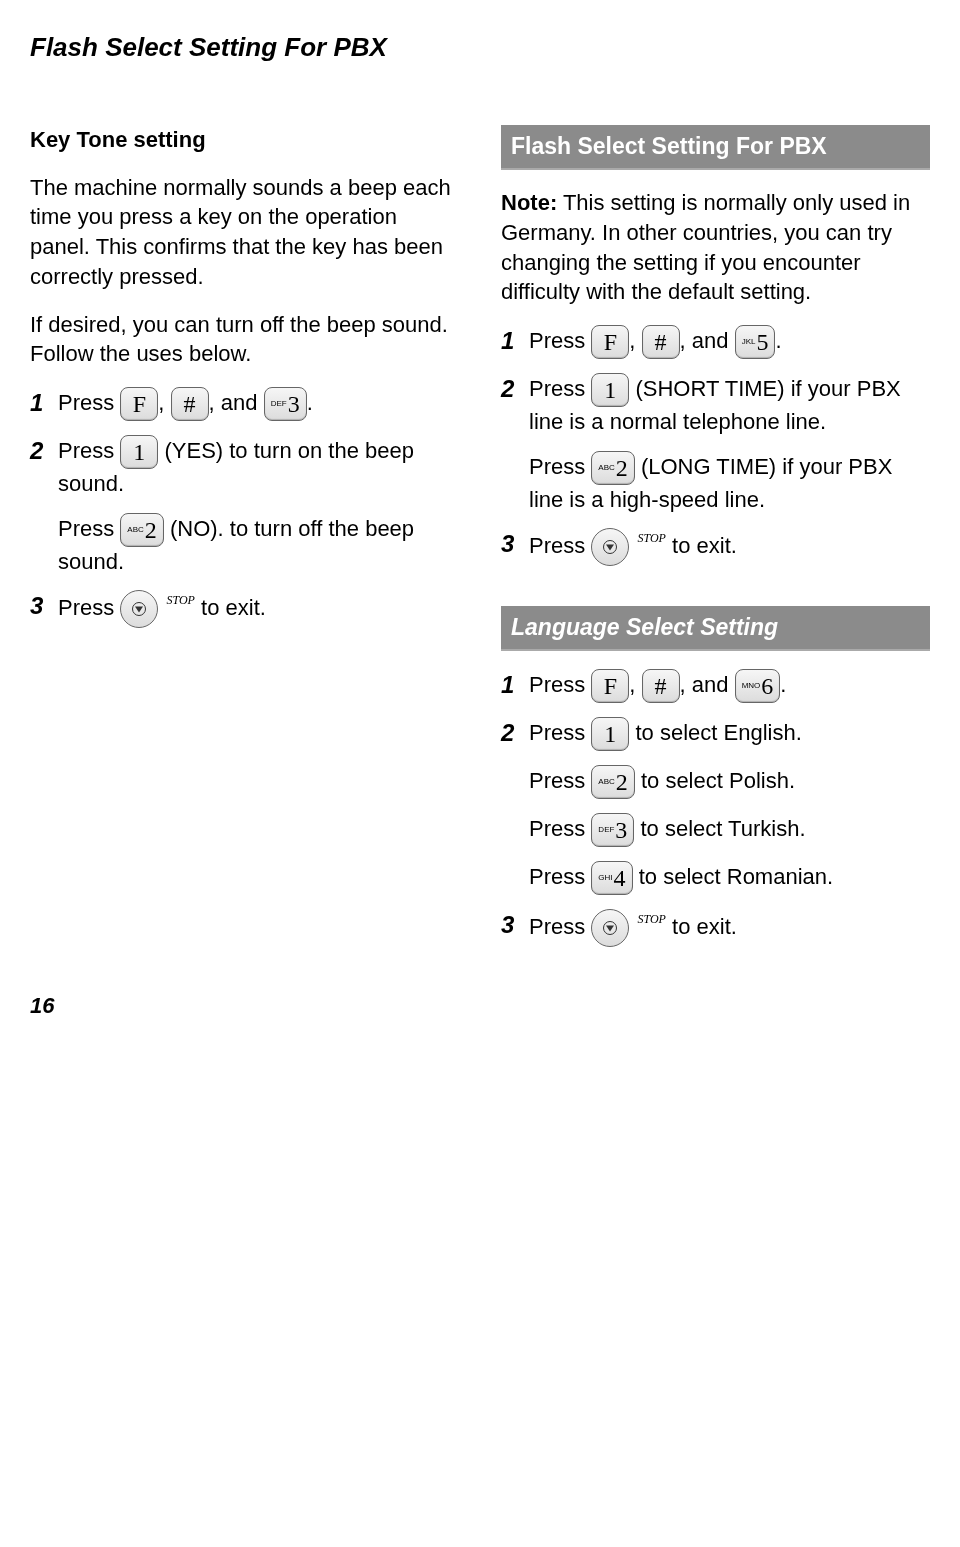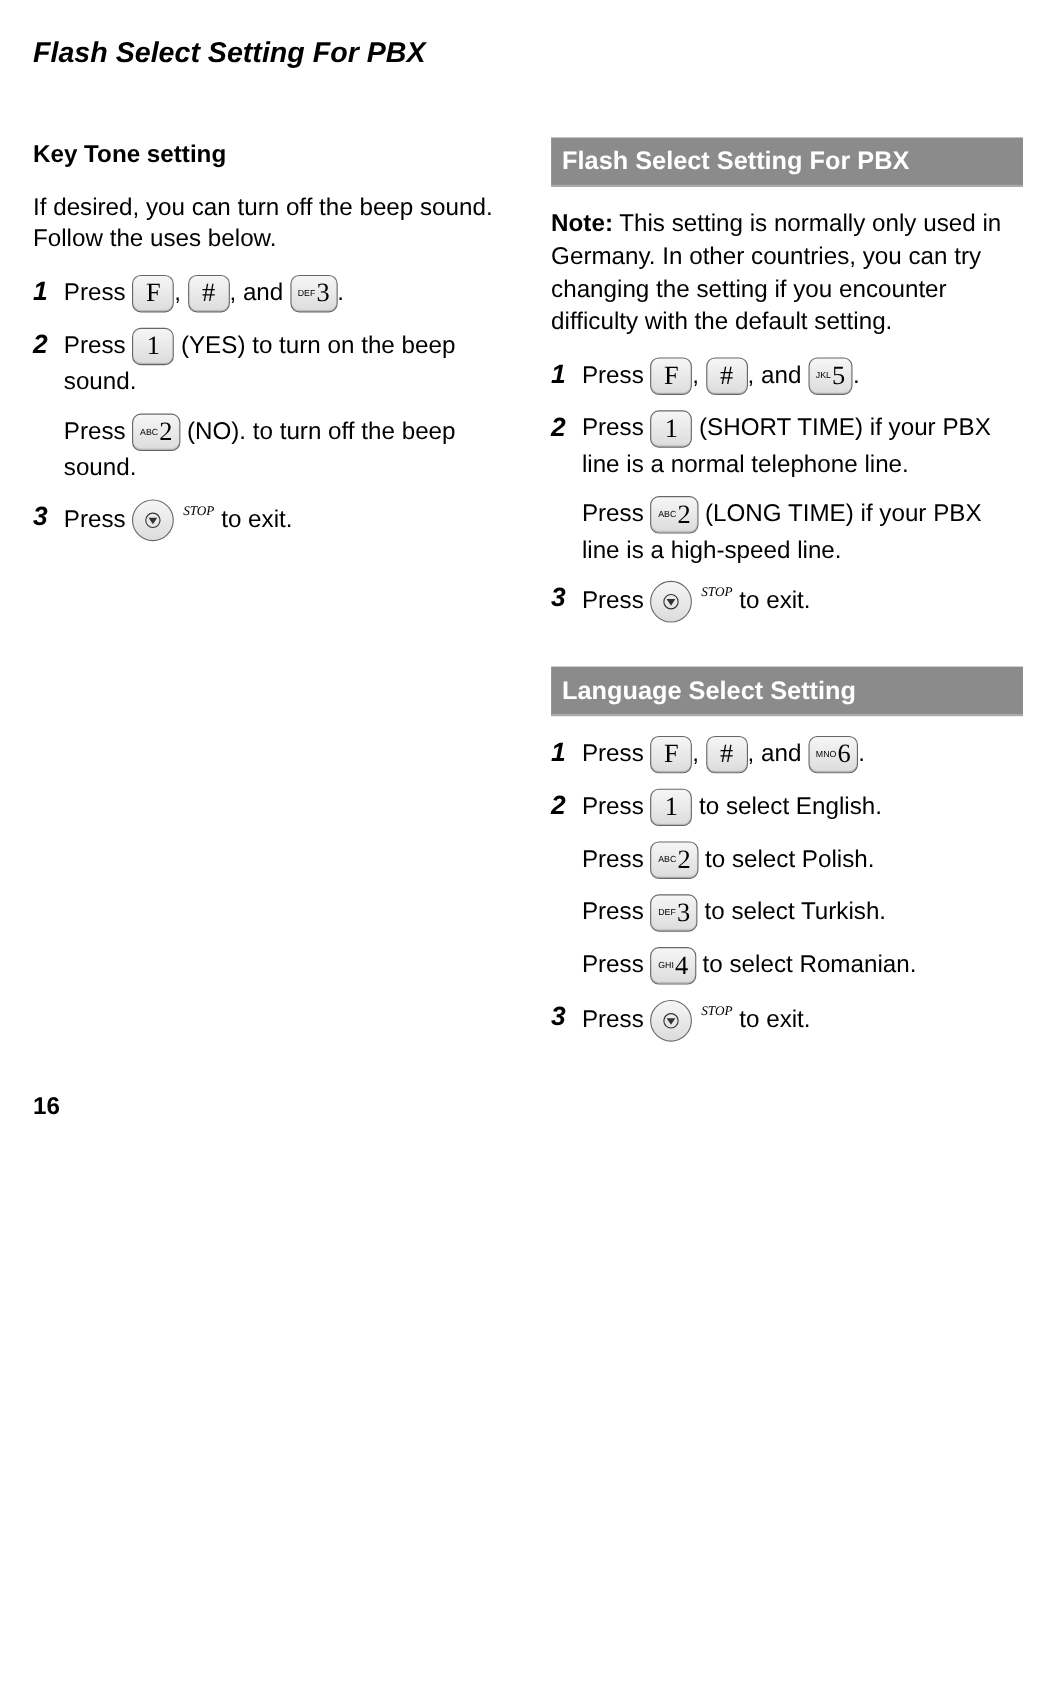--- a/index.html
+++ b/index.html
@@ -113,31 +113,33 @@
   }
   .stop-label {
     font-family: 'Times New Roman', serif;
     font-style: italic;
     font-size: 12px;
   }
   .bold { font-weight: bold; }
   .page-number {
     font-weight: bold;
     margin-top: 30px;
-  }
-  .spacer-top { margin-top: 40px; }
+    font-style: italic;
+  }
+  .spacer-top { margin-top: 40px; font-style: italic; }
 </style>
 </head>
 <body>
 
 <div class="page-title">Flash Select Setting For PBX</div>
 
 <div class="columns">
   <div class="col">
     <div class="section-heading">Key Tone setting</div>
+    <p>The machine normally sounds a beep each time you press a key on the operation panel. This confirms that the key has been correctly pressed.</p>
     <p>If desired, you can turn off the beep sound. Follow the uses below.</p>
 
     <div class="step">
       <div class="step-num">1</div>
       <div class="step-body">
         <span>Press </span>
         <span class="key">
             <span class="big">F</span>
           </span><span>, </span>
         <span class="key">

